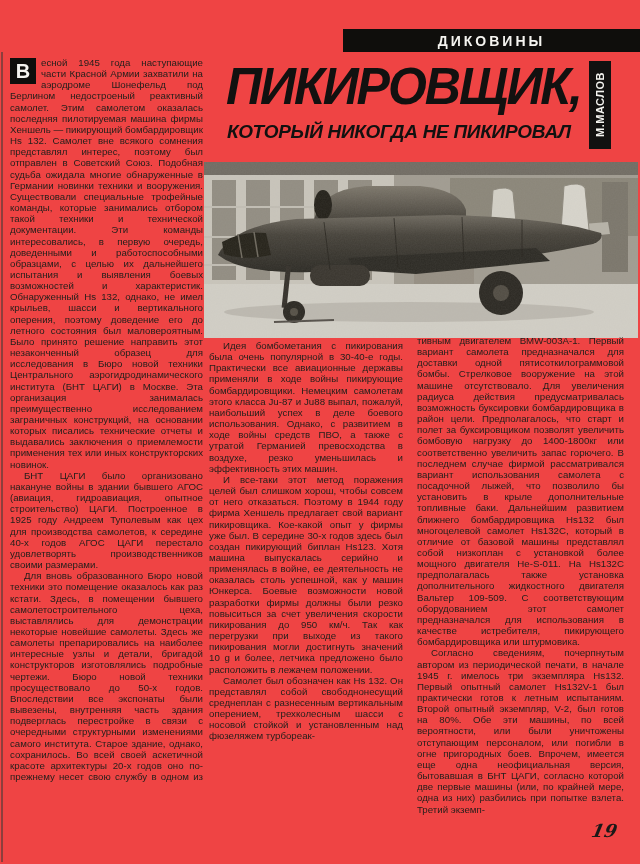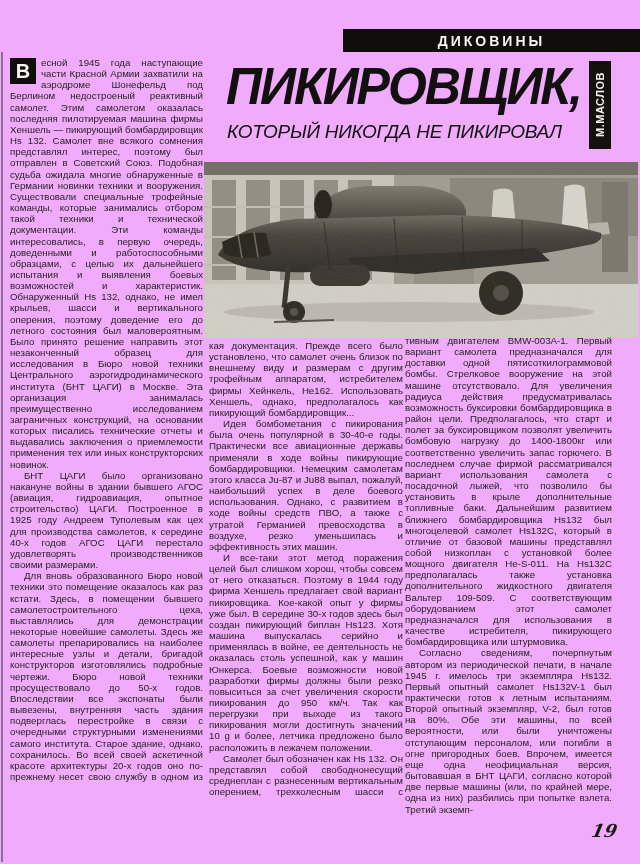--- a/index.html
+++ b/index.html
@@ -1,38 +1,38 @@
 <!DOCTYPE html>
 <html lang="ru"><head>
 <meta charset="utf-8">
 <style>
   html,body{margin:0;padding:0;background:#6b6b6b;}
   .page{
     position:relative;width:640px;height:864px;margin:0 auto;
-    background:#f0abfc;overflow:hidden;
+    background:#ef4444;overflow:hidden;
     font-family:"Liberation Sans","DejaVu Sans",sans-serif;
     color:#26241f;
   }
   .scan-edge{position:absolute;left:1px;top:52px;width:2px;height:810px;background:#3c3a36;opacity:.55;}
   
   .kicker{
     position:absolute;left:343px;top:29px;width:297px;height:23px;
     background:#0f0e0c;color:#f5f4f0;
     display:flex;align-items:center;justify-content:center;
     font-weight:bold;font-size:14px;letter-spacing:3px;
   }
   .title{
     position:absolute;left:226px;top:56px;width:370px;
     font-size:50px;font-weight:bold;font-style:italic;
     letter-spacing:-2px;color:#121110;white-space:nowrap;
     transform:scaleY(1.04);transform-origin:left top;
   }
   .subtitle{
     position:absolute;left:227px;top:121px;width:365px;
-    font-size:19px;font-weight:normal;font-style:italic;
+    font-size:19px;font-weight:bold;font-style:italic;
     letter-spacing:-0.3px;color:#121110;white-space:nowrap;
   }
   .author-box{
     position:absolute;left:589px;top:61px;width:22px;height:88px;
     background:#121110;color:#f5f4f0;
     display:flex;align-items:center;justify-content:center;
     font-weight:bold;font-size:11px;letter-spacing:0.5px;
     writing-mode:vertical-rl;transform:rotate(180deg);
   }
   
@@ -40,21 +40,21 @@
   .photo svg{display:block;}
   
   .col{
     position:absolute;font-size:9.7px;line-height:11.15px;
     text-align:justify;overflow:hidden;color:#211f1b;
   }
   .col p{margin:0;}
   .col p.ind{text-indent:14px;}
   .col1{left:10px;top:57px;width:193px;height:726px;}
   .col2{left:209px;top:340px;width:194px;height:458px;}
-  .col3{left:405px;top:335px;width:207px;height:490px;}
+  .col3{left:417px;top:335px;width:207px;height:490px;}
   .dropcap{
     float:left;width:26px;height:26px;margin:1px 5px 0 0;
     background:#0f0e0c;color:#f5f4f0;
     display:flex;align-items:center;justify-content:center;
     font-size:20px;font-weight:bold;line-height:26px;
   }
   
   .page-number{
     position:absolute;left:592px;top:820px;
     font-size:18px;font-weight:bold;font-style:italic;
@@ -160,21 +160,20 @@
   </div>
 
   <div class="col col1">
     <p><span class="dropcap">В</span><span>есной 1945 года наступающие части Красной Армии захватили на аэродроме Шонефельд под Берлином недостроеный реактивный самолет. Этим самолетом оказалась последняя пилотируемая машина фирмы Хеншель — пикирующий бомбардировщик Hs 132. Самолет вне всякого сомнения представлял интерес, поэтому был отправлен в Советский Союз. Подобная судьба ожидала многие обнаруженные в Германии новинки техники и вооружения. Существовали специальные трофейные команды, которые занимались отбором такой техники и технической документации. Эти команды интересовались, в первую очередь, доведенными и работоспособными образцами, с целью их дальнейшего испытания и выявления боевых возможностей и характеристик. Обнаруженный Hs 132, однако, не имел крыльев, шасси и вертикального оперения, поэтому доведение его до летного состояния был маловероятным. Было принято решение направить этот незаконченный образец для исследования в Бюро новой техники Центрального аэрогидродинамического института (БНТ ЦАГИ) в Москве. Эта организация занималась преимущественно исследованием заграничных конструкций, на основании которых писались технические отчеты и выдавались заключения о приемлемости применения тех или иных конструкторских новинок.</span></p>
     <p class="ind">БНТ ЦАГИ было организовано накануне войны в здании бывшего АГОС (авиация, гидроавиация, опытное строительство) ЦАГИ. Построенное в 1925 году Андреем Туполевым как цех для производства самолетов, к середине 40-х годов АГОС ЦАГИ перестало удовлетворять производственников своими размерами.</p>
     <p class="ind">Для вновь образованного Бюро новой техники это помещение оказалось как раз кстати. Здесь, в помещении бывшего самолетостроительного цеха, выставлялись для демонстрации некоторые новейшие самолеты. Здесь же самолеты препарировались на наиболее интересные узлы и детали, бригадой конструкторов изготовлялись подробные чертежи. Бюро новой техники просуществовало до 50-х годов. Впоследствии все экспонаты были вывезены, внутренняя часть здания подверглась перестройке в связи с очередными структурными изменениями самого института. Старое здание, однако, сохранилось. Во всей своей аскетичной красоте архитектуры 20-х годов оно по-прежнему несет свою службу в одном из старейших кварталов Москвы, на углу пересечения Бауманской улицы (бывшей Немецкой) и улицы Радио (бывшей Вознесенской).</p>
 
   </div>
 
   <div class="col col2">
-    <p>кая документация. Прежде всего было установлено, что самолет очень близок по внешнему виду и размерам с другим трофейным аппаратом, истребителем фирмы Хейнкель, He162. Использовать Хеншель, однако, предполагалось как пикирующий бомбардировщик...</p>
     <p class="ind">Идея бомбометания с пикирования была очень популярной в 30-40-е годы. Практически все авиационные державы применяли в ходе войны пикирующие бомбардировщики. Немецким самолетам этого класса Ju-87 и Ju88 выпал, пожалуй, наибольший успех в деле боевого использования. Однако, с развитием в ходе войны средств ПВО, а также с утратой Германией превосходства в воздухе, резко уменьшилась и эффективность этих машин.</p>
     <p class="ind">И все-таки этот метод поражения целей был слишком хорош, чтобы совсем от него отказаться. Поэтому в 1944 году фирма Хеншель предлагает свой вариант пикировщика. Кое-какой опыт у фирмы уже был. В середине 30-х годов здесь был создан пикирующий биплан Hs123. Хотя машина выпускалась серийно и применялась в войне, ее деятельность не оказалась столь успешной, как у машин Юнкерса. Боевые возможности новой разработки фирмы должны были резко повыситься за счет увеличения скорости пикирования до 950 км/ч. Так как перегрузки при выходе из такого пикирования могли достигнуть значений 10 g и более, летчика предложено было расположить в лежачем положении.</p>
     <p class="ind">Самолет был обозначен как Hs 132. Он представлял собой свободнонесущий среднеплан с разнесенным вертикальным оперением, трехколесным шасси с носовой стойкой и установленным над фюзеляжем турбореак-</p>
   </div>
 
   <div class="col col3">
     <p>тивным двигателем BMW-003A-1. Первый вариант самолета предназначался для доставки одной пятисоткилограммовой бомбы. Стрелковое вооружение на этой машине отсутствовало. Для увеличения радиуса действия предусматривалась возможность буксировки бомбардировщика в район цели. Предполагалось, что старт и полет за буксировщиком позволят увеличить бомбовую нагрузку до 1400-1800кг или соответственно увеличить запас горючего. В последнем случае фирмой рассматривался вариант использования самолета с посадочной лыжей, что позволило бы установить в крыле дополнительные топливные баки. Дальнейшим развитием ближнего бомбардировщика Hs132 был многоцелевой самолет Hs132C, который в отличие от базовой машины представлял собой низкоплан с установкой более мощного двигателя He-S-011. На Hs132C предполагалась также установка дополнительного жидкостного двигателя Вальтер 109-509. С соответствующим оборудованием этот самолет предназначался для использования в качестве истребителя, пикирующего бомбардировщика или штурмовика.</p>
     <p class="ind">Согласно сведениям, почерпнутым автором из периодической печати, в начале 1945 г. имелось три экземпляра Hs132. Первый опытный самолет Hs132V-1 был практически готов к летным испытаниям. Второй опытный экземпляр, V-2, был готов на 80%. Обе эти машины, по всей вероятности, или были уничтожены отступающим персоналом, или погибли в огне пригородных боев. Впрочем, имеется еще одна неофициальная версия, бытовавшая в БНТ ЦАГИ, согласно которой две первые машины (или, по крайней мере, одна из них) разбились при попытке взлета. Третий экземп-</p>
   </div>
 

